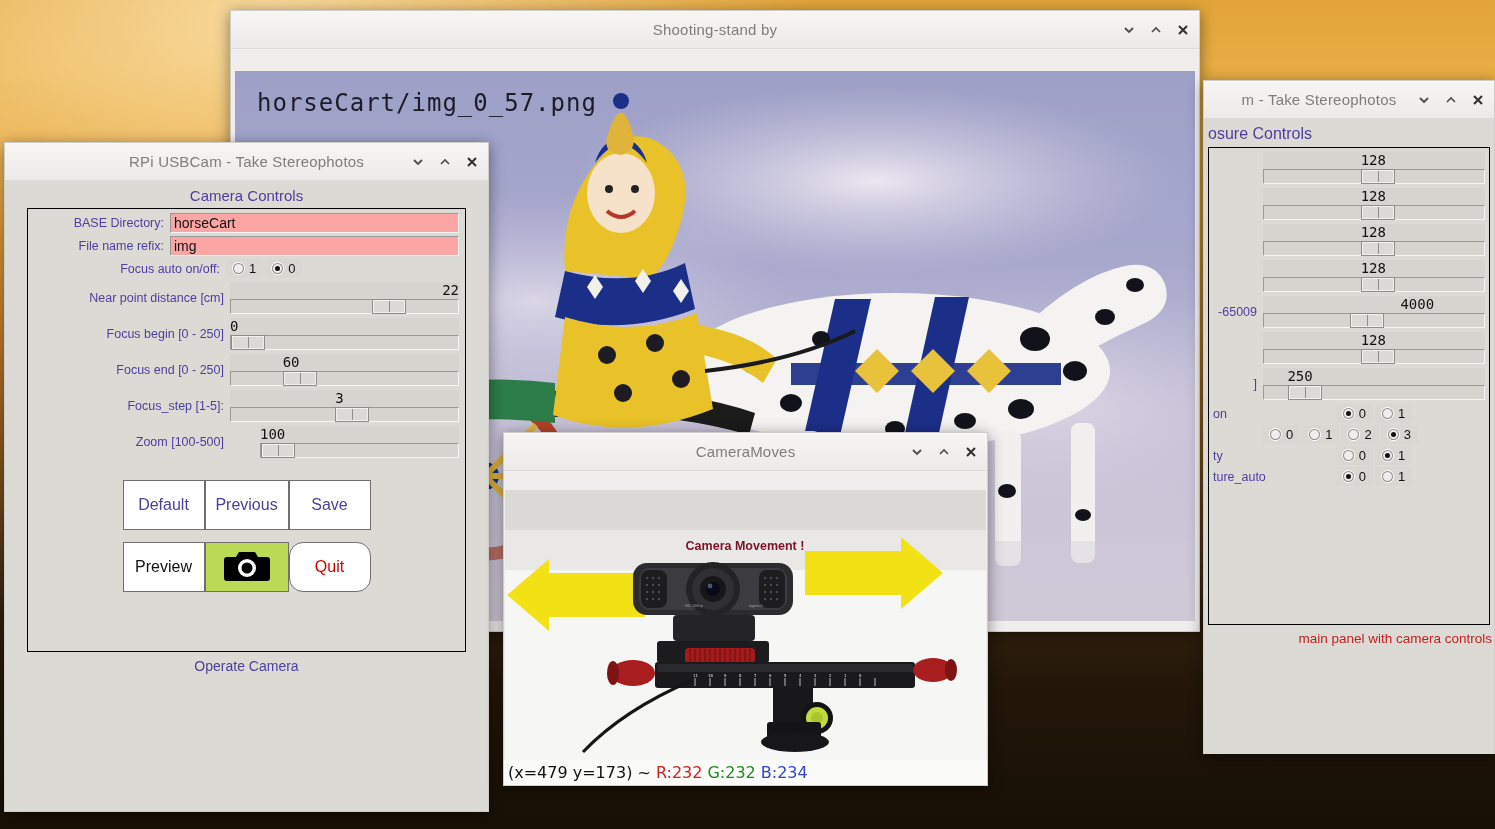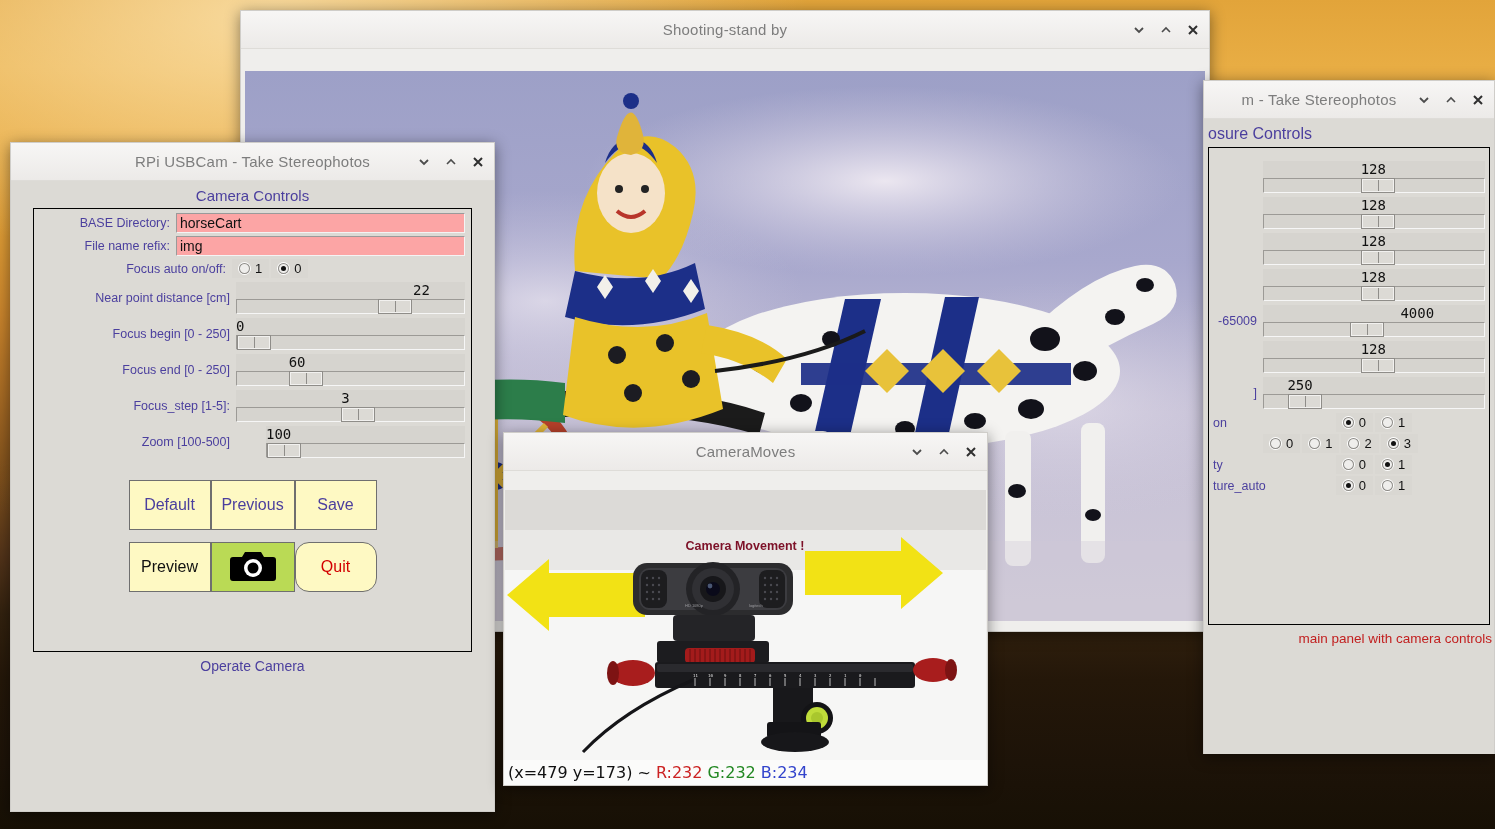--- a/index.html
+++ b/index.html
@@ -48,36 +48,36 @@
   .slval{font-size:14px;color:#111;font-family:"DejaVu Sans Mono",monospace;text-align:center;line-height:17px;height:17px;}
   .slider{height:13px;background:#d6d4cf;border:1px solid #9c9a96;border-right-color:#f6f6f6;border-bottom-color:#f6f6f6;position:relative;}
   .thumb{position:absolute;top:-1px;height:13px;width:32px;background:#dcdad5;
          border:1px solid #8f8d89;box-shadow:inset 0 0 0 1px #f2f1ef;}
   .thumb:after{content:"";position:absolute;left:50%;top:1px;bottom:1px;width:1px;background:#8f8d89;}
   .radio{display:inline-flex;align-items:center;gap:5px;padding:2px 7px;background:#d9d7d2;}
   .rdot{width:11px;height:11px;border-radius:50%;background:#efeeec;
         box-shadow:inset 0 0 0 1px #8d8b87, 0 0 0 1px #fff;position:relative;}
   .rdot.on:after{content:"";position:absolute;left:3px;top:3px;width:5px;height:5px;border-radius:50%;background:#111;}
   .rlab{font-size:13px;color:#111;}
-  .btn{background:#fef9c3;border:1px solid #6f6f6f;display:flex;align-items:center;justify-content:center;
+  .btn{background:#ffffff;border:1px solid #6f6f6f;display:flex;align-items:center;justify-content:center;
        font-size:16px;color:#4b3f9e;cursor:default;}
   .btn.quit{color:#d30000;border-radius:14px;}
   .btn.dark{color:#111;}
   .btn.shoot{background:#bada55;}
   .footnote{color:#4b3f9e;font-size:14px;text-align:center;padding-top:6px;}
 
   
-  #shoot{left:240px;top:10px;width:968px;height:620px;}
+  #shoot{left:230px;top:10px;width:968px;height:620px;}
   #shootimg{position:absolute;left:4px;top:60px;right:4px;height:550px;overflow:hidden;
      background:linear-gradient(to bottom,#9ea0c6 0%,#a6a7cb 30%,#c0bcd4 55%,#d4cfdd 75%,#cfc9d6 100%);}
   #filename{position:absolute;left:22px;top:18px;font-family:"DejaVu Sans Mono",monospace;
      font-size:24px;color:#1c1c28;letter-spacing:1px;}
 
   
-  #cam{left:10px;top:142px;width:483px;height:668px;}
+  #cam{left:4px;top:142px;width:483px;height:668px;}
   
   #exp{left:1203px;top:80px;width:290px;height:672px;}
   
   #moves{left:503px;top:432px;width:483px;height:352px;}
   #movesimg{position:absolute;left:1px;top:57px;right:1px;height:270px;overflow:hidden;
     background:linear-gradient(to bottom,#d9d7d4 0%,#efeeec 25%,#f7f7f6 60%,#fbfbfa 100%);}
   #statusbar{position:absolute;left:0;right:0;bottom:0;height:25px;background:#fbfbfa;
     font-family:"DejaVu Sans",sans-serif;font-size:16px;color:#111;padding-left:4px;
     display:flex;align-items:center;gap:5px;overflow:hidden;}
   .cR{color:#cc2222;} .cG{color:#228822;} .cB{color:#3344cc;}
@@ -211,20 +211,21 @@
           <circle cx="446" cy="308" r="9"></circle>
             <circle cx="388" cy="322" r="9"></circle>
         </g>
         <path d="M462 254 q52 8 80 34 l-14 24 q-30 -24 -72 -30 z" fill="#e9c229"></path>
       </g>
 
       <path d="M470 300 q90 -10 150 -40" stroke="#1a1a1a" stroke-width="4" fill="none"></path>
 
       <rect y="470" width="960" height="80" fill="#cfc8d6" opacity=".35"></rect>
     </svg>
+    <div id="filename">horseCart/img_0_57.png</div>
   </div>
 </div>
 
 <div class="win" id="exp">
   <div class="titlebar">
     <span class="title" style="margin-right:60px">m - Take Stereophotos</span>
     <span class="wbtns">
       <span class="wbtn">
         <svg width="14" height="14" viewBox="0 0 14 14">
             <path d="M3 5l4 4 4-4" stroke="#4c4c4c" stroke-width="1.8" fill="none"></path>
@@ -237,21 +238,21 @@
         </span>
       <span class="wbtn">
         <svg width="14" height="14" viewBox="0 0 14 14">
             <path d="M3 3l8 8M11 3l-8 8" stroke="#2f2f2f" stroke-width="2" fill="none"></path>
           </svg>
         </span>
     </span>
   </div>
   <div class="tkbody" style="height:635px;padding:0 2px;">
     <div class="heading" style="text-align:left;padding-left:2px;font-size:16px;">osure Controls</div>
-    <div class="frame" style="height:478px;padding:13px 4px 0 4px;box-sizing:border-box;">
+    <div class="frame" style="height:478px;padding:4px 4px 0 4px;box-sizing:border-box;">
       <div id="exp-sliders">
           <div class="row" style="margin-bottom: 4px;">
             <div class="lab" style="width: 44px;"></div>
             <div class="slcell" style="flex: 1 1 0%;">
               <div class="slval" style="text-align: left; padding-left: 44%;">128</div>
               <div class="slider">
                 <div class="thumb" style="left: calc(44%);"></div>
               </div>
             </div>
           </div>
@@ -426,21 +427,21 @@
               <span class="rdot on"></span>
               <span class="rlab">0</span>
             </span>
           </div>
       </div>
 
       <div id="cam-sliders" style="margin-top:4px;">
           <div class="row" style="margin-bottom: 4px;">
             <div class="lab" style="width: 190px;">Near point distance [cm]</div>
             <div class="slcell" style="flex: 1 1 0%;">
-              <div class="slval" style="text-align: center; padding-left: 62%;">22</div>
+              <div class="slval" style="text-align: right; padding-left: 62%;">22</div>
               <div class="slider">
                 <div class="thumb" style="left: calc(62%);"></div>
               </div>
             </div>
           </div>
           <div class="row" style="margin-bottom: 4px;">
             <div class="lab" style="width: 190px;">Focus begin [0 - 250]</div>
             <div class="slcell" style="flex: 1 1 0%;">
               <div class="slval" style="text-align: left; padding-left: 0%;">0</div>
               <div class="slider">

